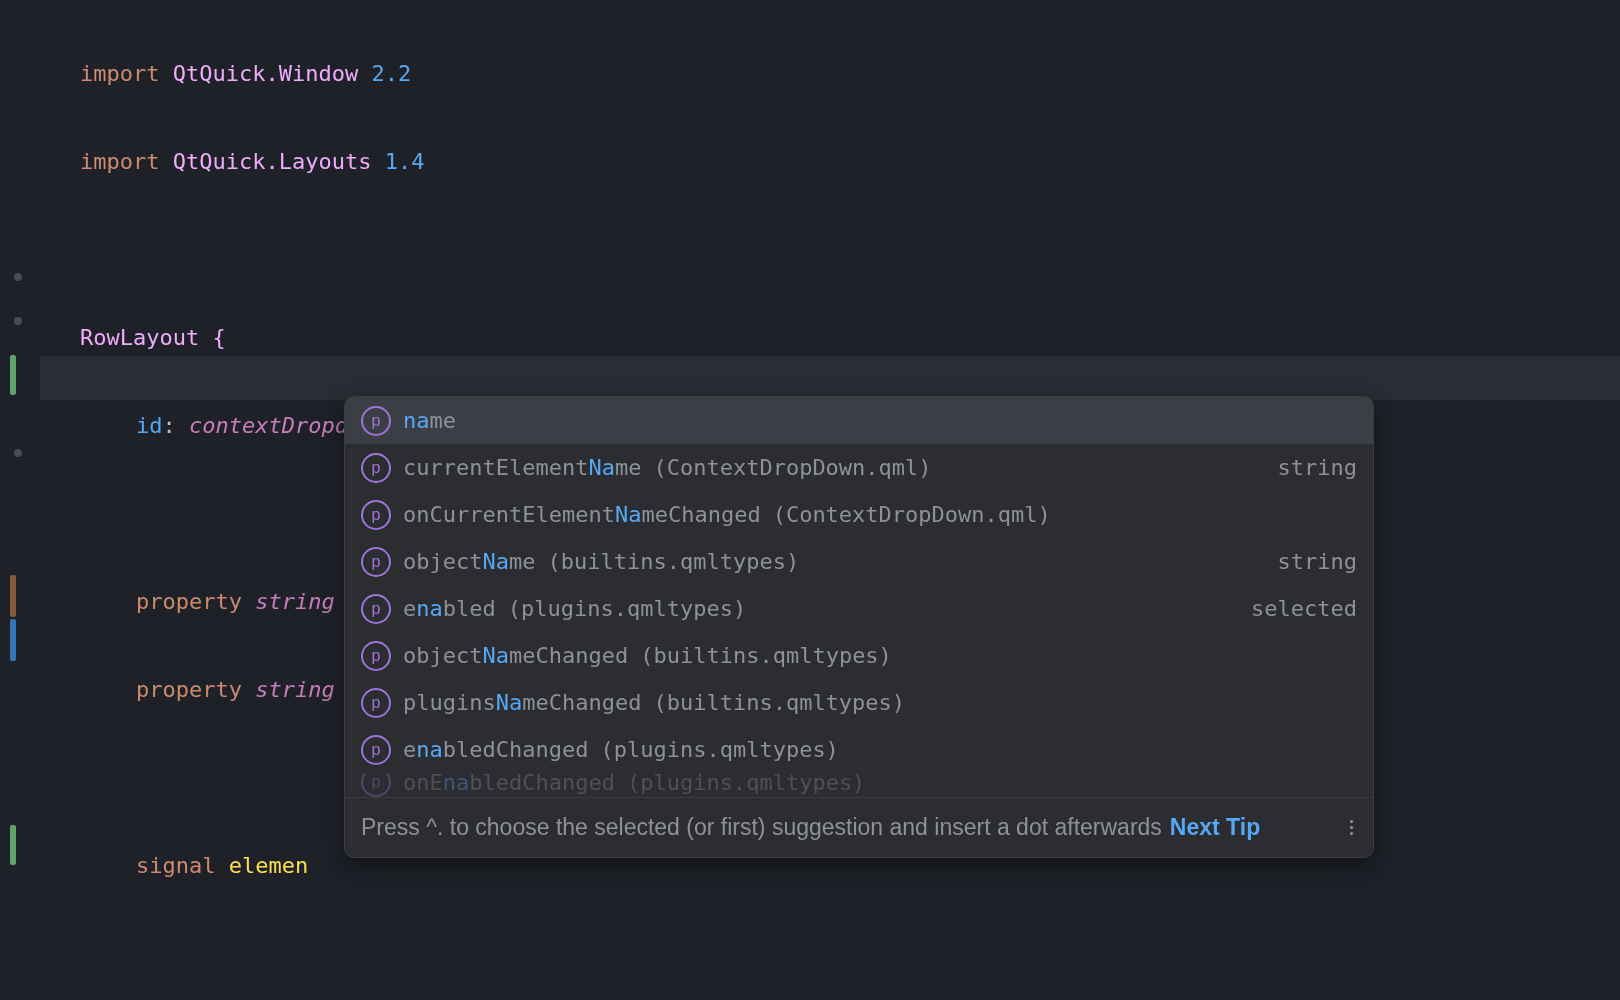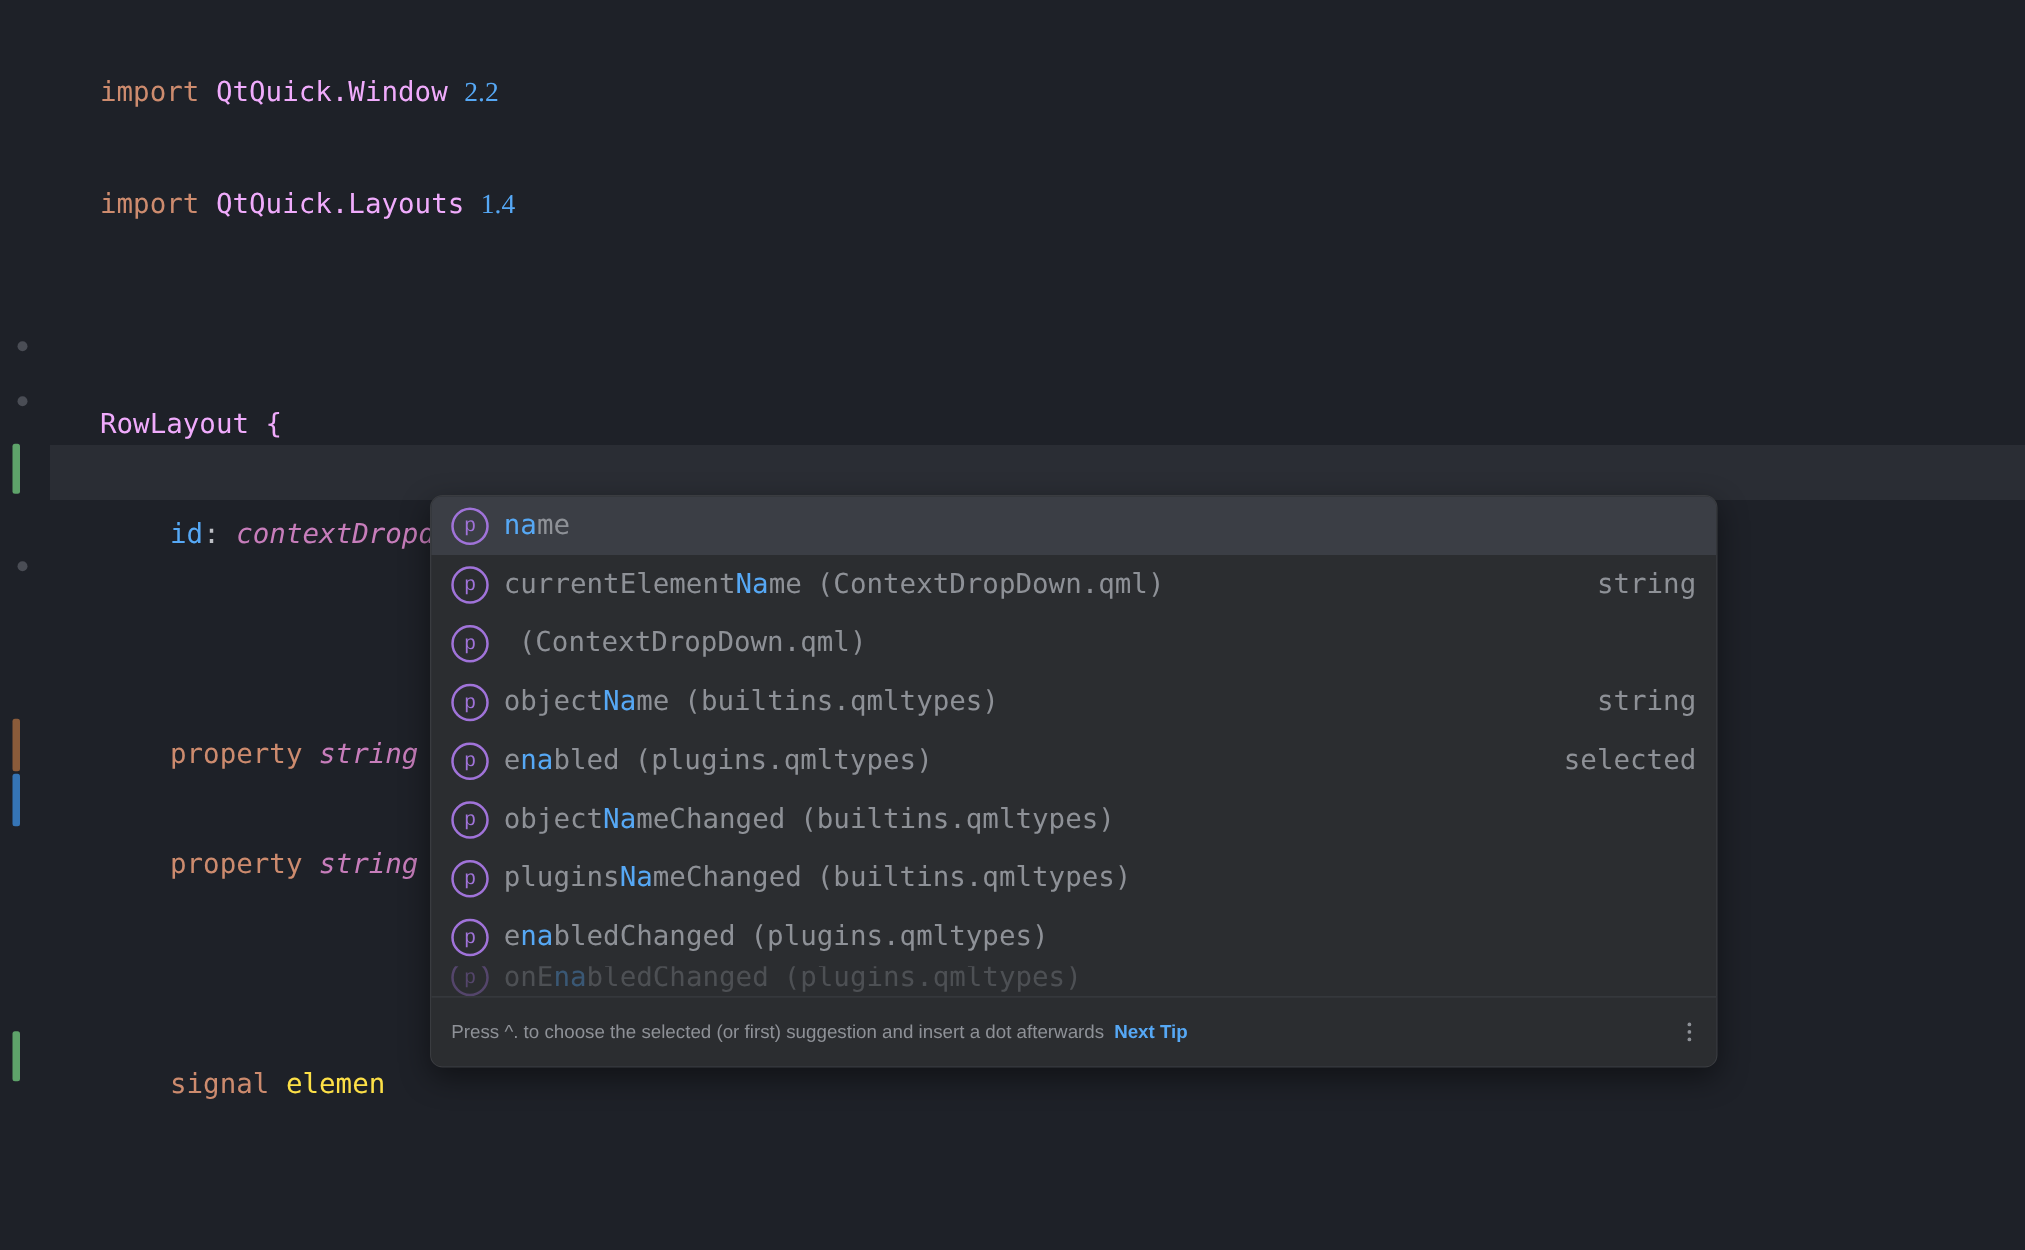--- a/index.html
+++ b/index.html
@@ -39,21 +39,21 @@
   .code-area {
     position: absolute;
     left: 80px;
     top: 8px;
     right: 0;
     line-height: 44px;
     white-space: pre;
   }
   .kw { color: #cd8b6e; }
   .pkg { color: #f0abfc; }
-  .ver { color: #56a8f5; font-family: Liberation Serif, serif; }
+  .ver { color: #56a8f5; }
   .type { color: #c77dbb; font-style: italic; }
   .prop { color: #56a8f5; }
   .sig { color: #fde047; }
   .id-val { color: #c77dbb; font-style: italic; }
   .highlight-line {
     position: absolute;
     left: 24px;
     right: 0;
     height: 44px;
     background: #2a2d34;
@@ -103,21 +103,21 @@
   .item-label { color: #8e9197; }
   .item-label .match { color: #56a8f5; }
   .item-source { color: #8e9197; margin-left: 12px; }
   .item-type { margin-left: auto; color: #8e9197; }
   .popup-footer {
     display: flex;
     align-items: center;
     padding: 16px 16px;
     background: #2b2d30;
     border-top: 1px solid #3a3c40;
-    font-size: 15px;
+    font-size: 23px;
     color: #8e9197;
     font-family: sans-serif;
   }
   .popup-footer .link { color: #56a8f5; margin-left: 8px; cursor: pointer; font-weight: bold; }
   .popup-footer .more {
     margin-left: auto;
     display: flex;
     flex-direction: column;
     gap: 3px;
     padding: 4px;
@@ -174,20 +174,21 @@
     <span class="item-type"></span>
   </div>
   <div class="popup-item">
     <span class="p-icon">p</span>
     <span class="item-label"><span>currentElement</span><span class="match">Na</span><span>me</span></span>
     <span class="item-source">(ContextDropDown.qml)</span>
     <span class="item-type">string</span>
   </div>
   <div class="popup-item">
     <span class="p-icon">p</span>
+    <span class="item-label"><span>onCurrentElement</span><span class="match">Na</span><span>meChanged</span></span>
     <span class="item-source">(ContextDropDown.qml)</span>
     <span class="item-type"></span>
   </div>
   <div class="popup-item">
     <span class="p-icon">p</span>
     <span class="item-label"><span>object</span><span class="match">Na</span><span>me</span></span>
     <span class="item-source">(builtins.qmltypes)</span>
     <span class="item-type">string</span>
   </div>
   <div class="popup-item">

